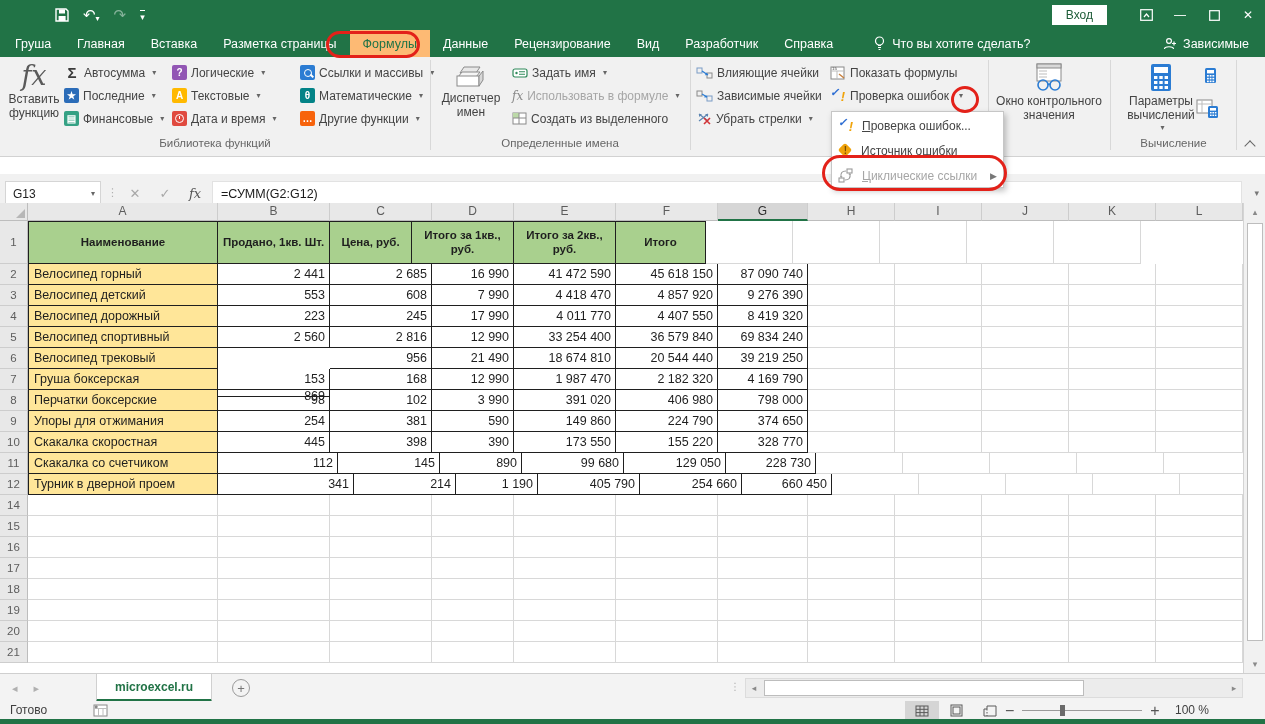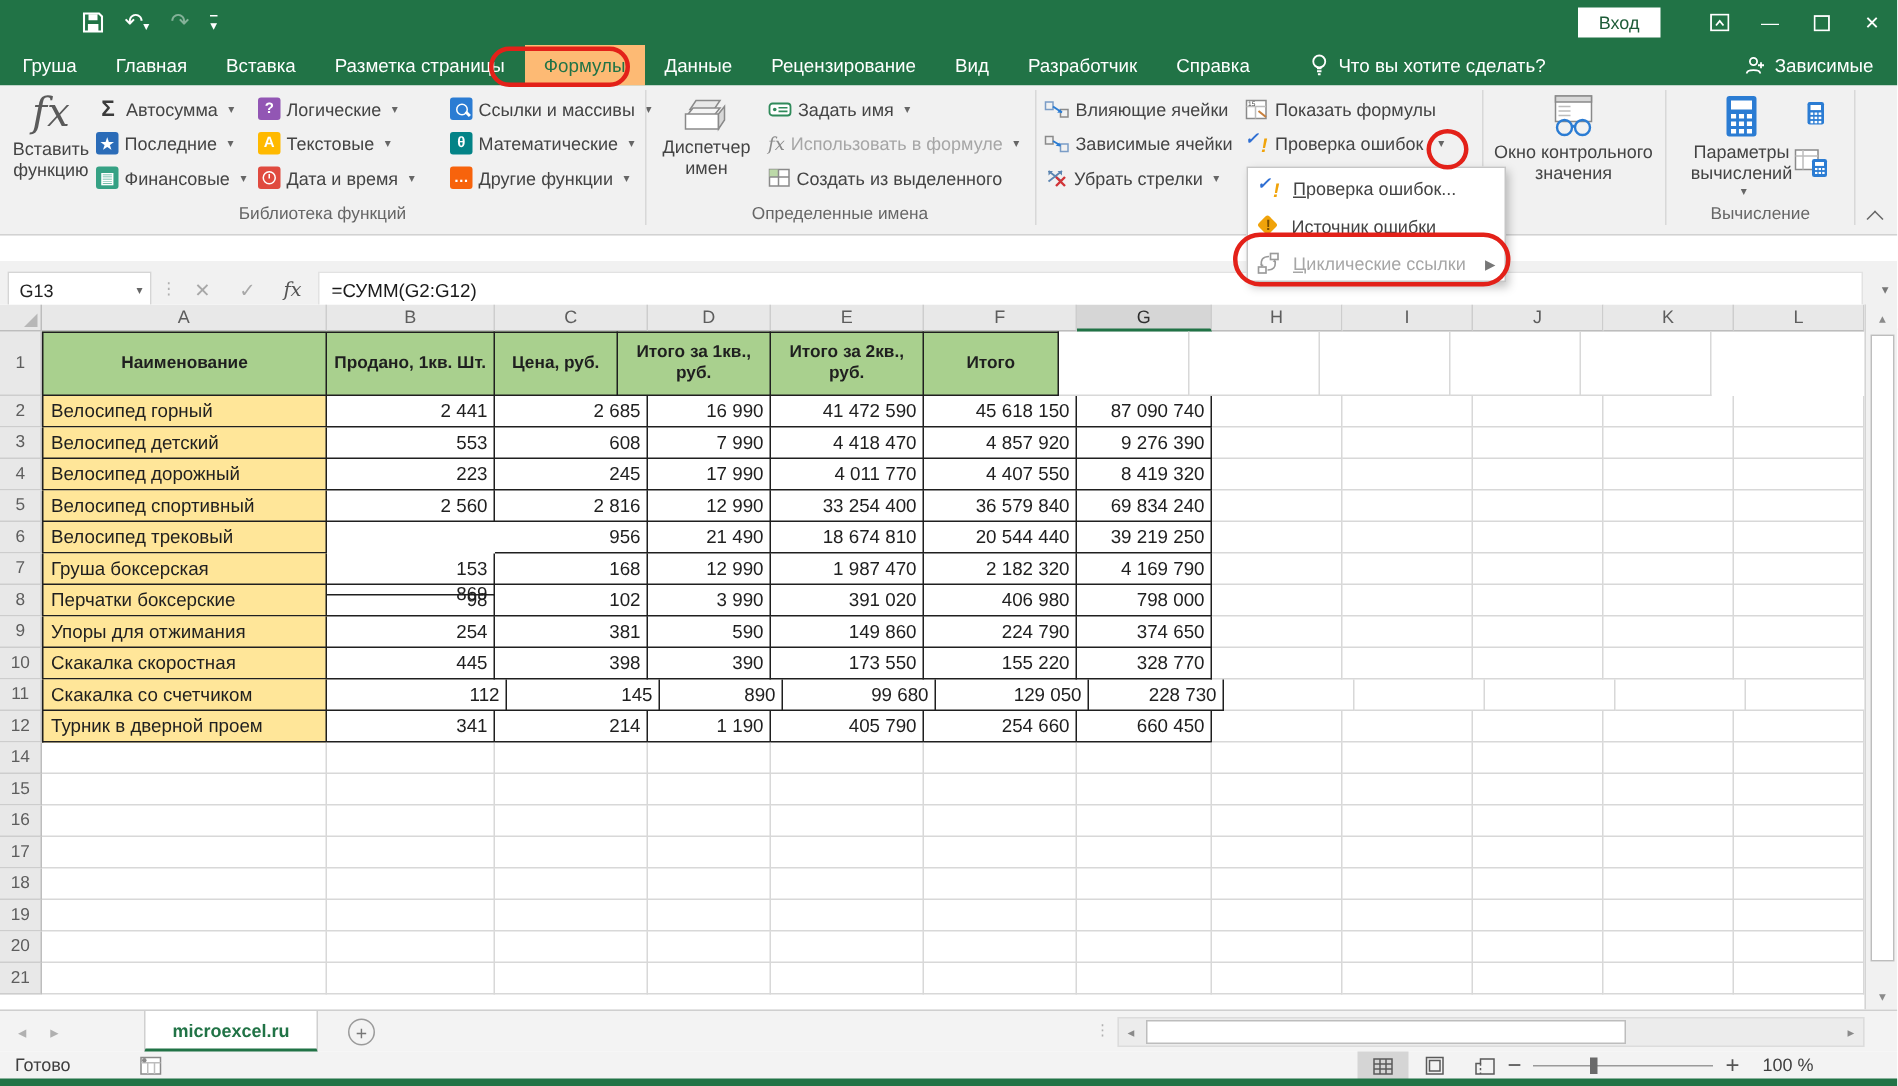--- a/index.html
+++ b/index.html
@@ -658,21 +658,21 @@
         <div class="c tbln" style="width: 90px;">228 730</div>
         <div class="c" style="width: 87px;"></div>
         <div class="c" style="width: 87px;"></div>
         <div class="c" style="width: 87px;"></div>
         <div class="c" style="width: 87px;"></div>
         <div class="c" style="width: 87px;"></div>
       </div>
       <div class="grow" style="height: 21px;">
         <div class="rh">12</div>
         <div class="c tbla lb" style="width: 190px;">Турник в дверной проем</div>
-        <div class="c tbln" style="width: 112px;">341</div>
+        <div class="c tbln" style="width: 136px;">341</div>
         <div class="c tbln" style="width: 102px;">214</div>
         <div class="c tbln" style="width: 82px;">1 190</div>
         <div class="c tbln" style="width: 102px;">405 790</div>
         <div class="c tbln" style="width: 102px;">254 660</div>
         <div class="c tbln" style="width: 90px;">660 450</div>
         <div class="c" style="width: 87px;"></div>
         <div class="c" style="width: 87px;"></div>
         <div class="c" style="width: 87px;"></div>
         <div class="c" style="width: 87px;"></div>
         <div class="c" style="width: 87px;"></div>

